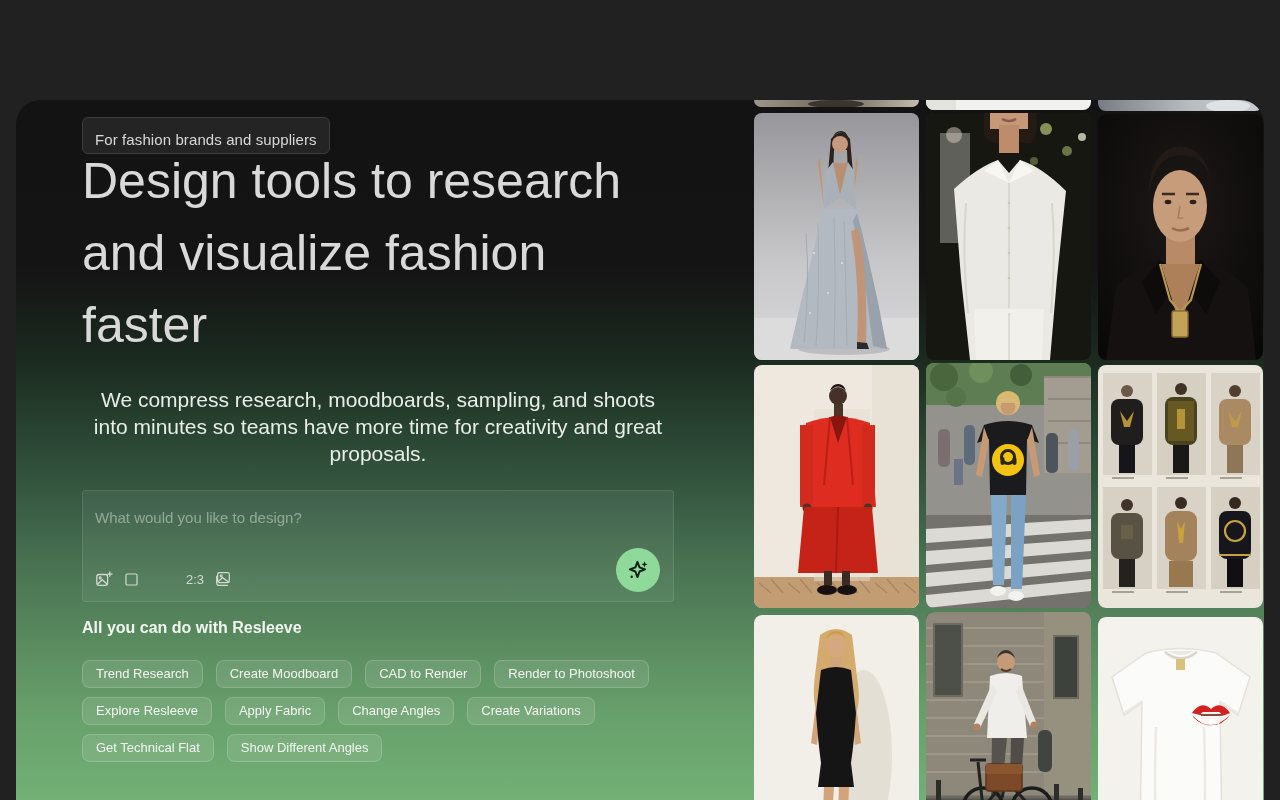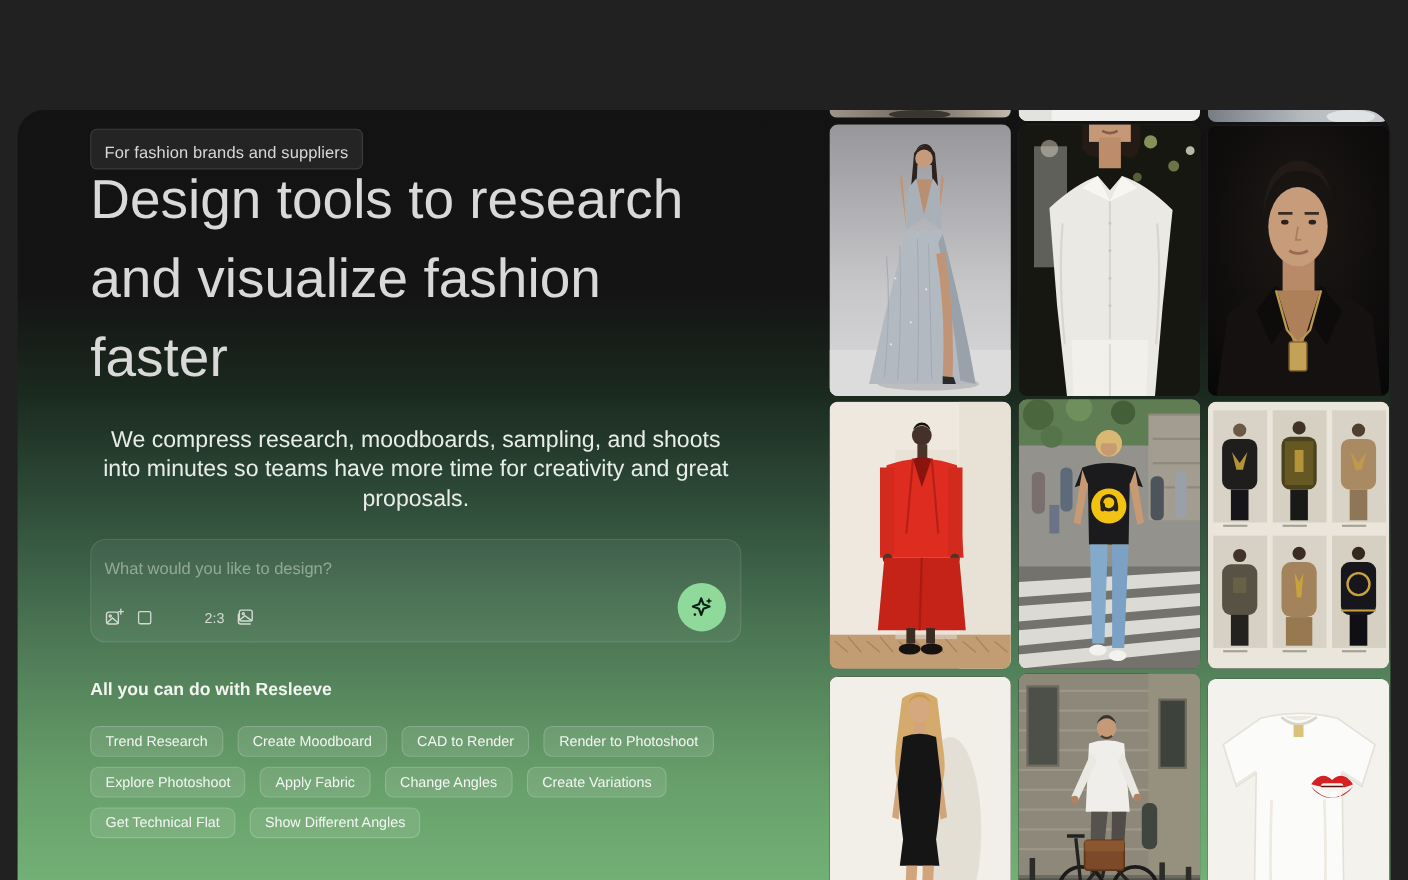--- a/index.html
+++ b/index.html
@@ -17,23 +17,23 @@
   .badge { position:absolute; top:17px; left:0; display:inline-block;
     background:#242424; border:1px solid #3c3c3c; border-radius:6px;
     padding:13px 12px 5px; font-size:15px; color:#d8d8d8; letter-spacing:.1px; }
 
   .heading { position:absolute; top:45px; left:0; width:600px;
     font-size:50px; line-height:72px; font-weight:400; color:#d9d9d9; }
 
   .subtitle { position:absolute; top:286px; left:0; width:592px; text-align:center;
     font-size:21px; line-height:27px; color:#e8ede8; }
 
-  .prompt-box { position:absolute; top:390px; left:0; width:592px; height:94px;
+  .prompt-box { position:absolute; top:390px; left:0; width:592px; height:112px;
     background:rgba(255,255,255,0.055); border:1px solid rgba(255,255,255,0.10);
-    border-radius:14px; }
+    border-radius:4px; }
   .prompt-input { position:absolute; top:14px; left:12px; width:480px; height:24px;
     background:transparent; border:none; outline:none; font-size:15px;
     color:#e8ede8; font-family:"Liberation Sans","DejaVu Sans",sans-serif; }
   .prompt-input::placeholder { color:rgba(220,232,220,0.50); }
   .prompt-tools { position:absolute; left:12px; bottom:13px; display:flex;
     align-items:center; gap:9px; color:#cfd7ce; }
   .tool-btn { width:18px; height:18px; display:flex; align-items:center;
     justify-content:center; cursor:pointer; }
   .ratio-text { font-size:13px; color:#d3dad2; padding:0 1px; cursor:pointer;margin-left:36px; }
   .generate-btn { position:absolute; right:13px; bottom:9px; width:44px; height:44px;
@@ -112,21 +112,21 @@
         </svg>
       </button>
     </div>
 
     <div class="chips-label">All you can do with Resleeve</div>
     <div class="chips">
       <div class="chip">Trend Research</div>
       <div class="chip">Create Moodboard</div>
       <div class="chip">CAD to Render</div>
       <div class="chip">Render to Photoshoot</div>
-      <div class="chip">Explore Photoshoot</div>
+      <div class="chip">Explore Resleeve</div>
       <div class="chip">Apply Fabric</div>
       <div class="chip">Change Angles</div>
       <div class="chip">Create Variations</div>
       <div class="chip">Get Technical Flat</div>
       <div class="chip">Show Different Angles</div>
     </div>
   </div>
 
   <div class="gallery">
 

